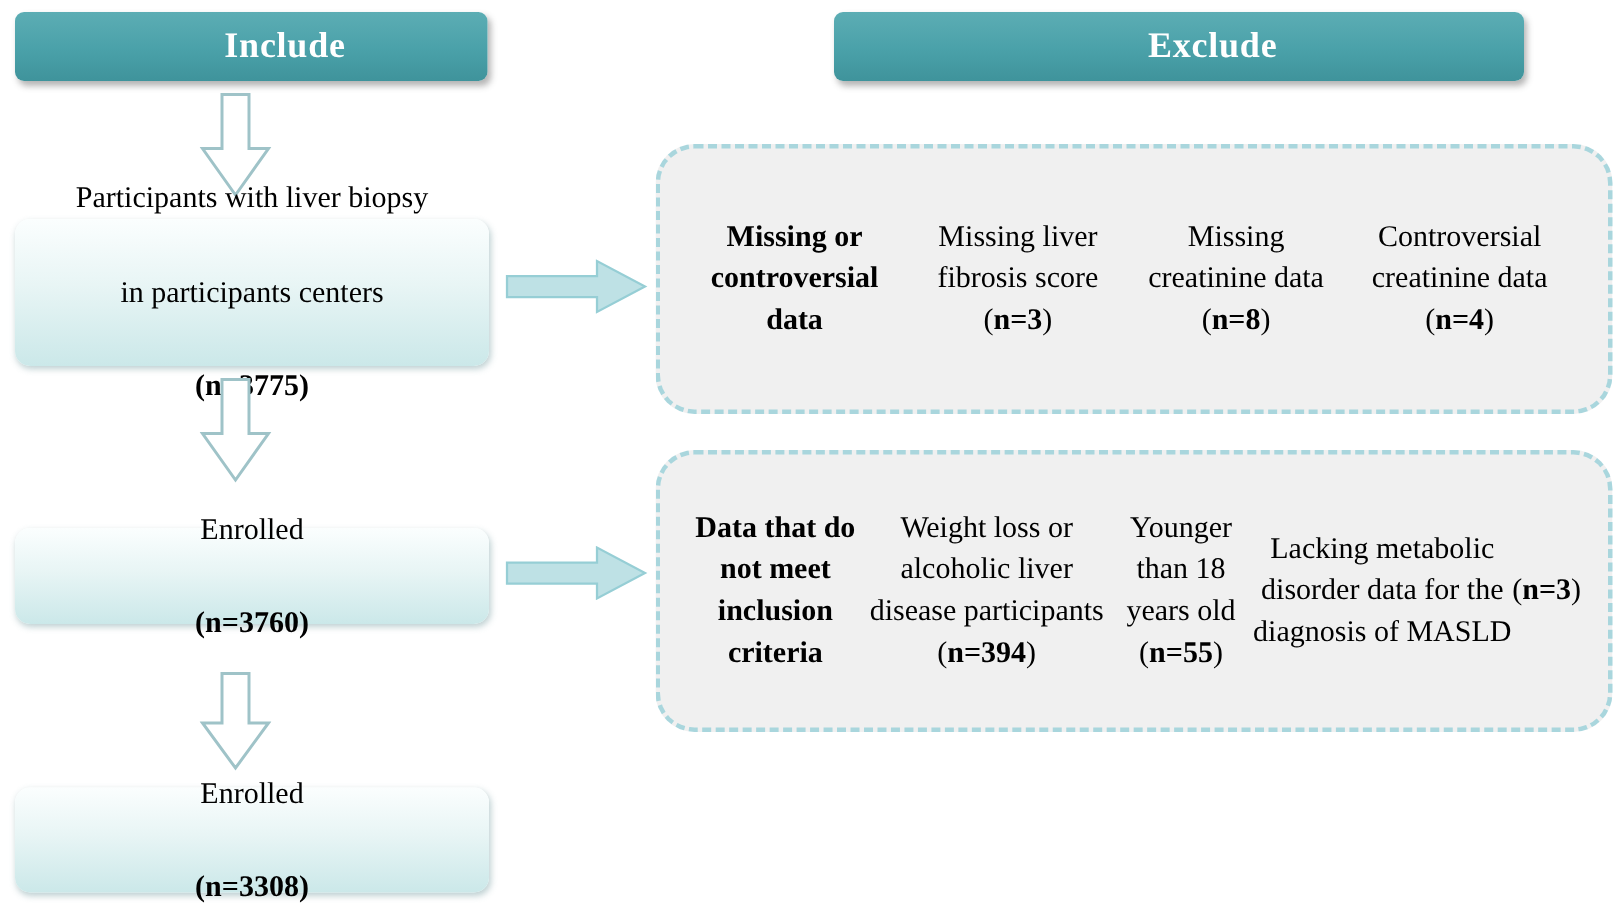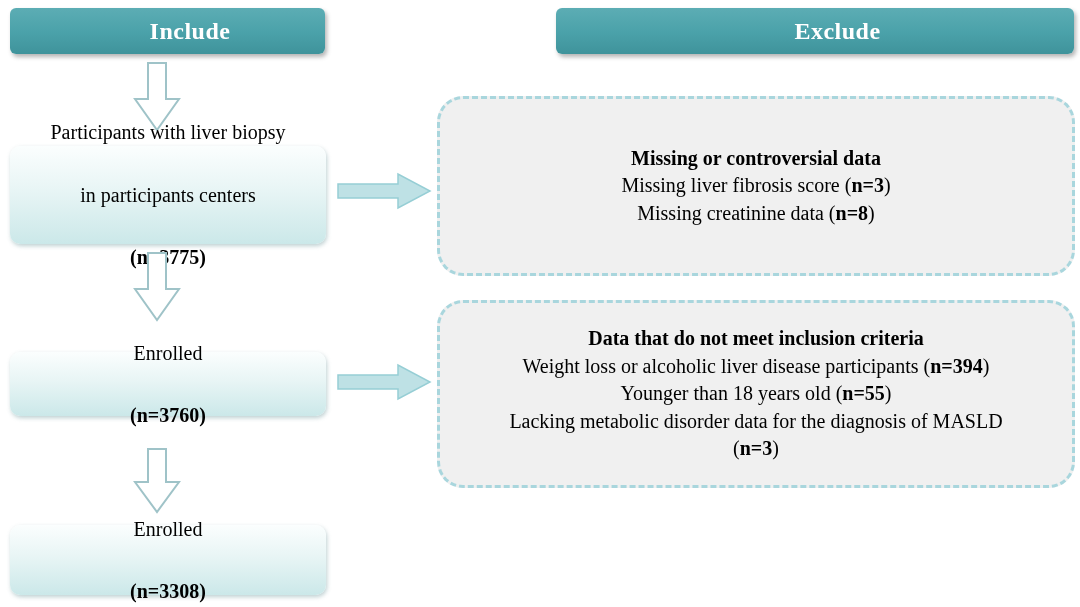--- a/index.html
+++ b/index.html
@@ -44,41 +44,41 @@
     line-height: 1.32;
     gap: 36px;
   }
   .flow-box .n { font-weight: bold; }
   .dashed-box {
     position: absolute;
     border-radius: 26px;
     background: #f0f0f0;
     border: 3px dashed #a9d6dd;
     display: flex;
-    flex-direction: column;
+    flex-direction: row;
     align-items: center;
     justify-content: center;
     font-size: 20px;
     text-align: center;
     line-height: 1.38;
     padding: 6px 18px;
   }
   .dashed-box .title { font-weight: bold; }
   .dashed-box b { font-weight: bold; }
   .arrow { position: absolute; display: block; }
 </style>
 </head>
 <body>
 
 <div class="canvas">
 
   <div class="header" style="left:10px; top:8px; width:315px;">
     <span>Include</span>
   </div>
-  <div class="header" style="left:556px; top:8px; width:518px;">
+  <div class="header" style="left:556px; top:8px; width:460px;">
     <span>Exclude</span>
   </div>
 
   <svg class="arrow" style="left:133px; top:62px;" width="48" height="70" viewBox="0 0 48 70">
     <polygon points="15,1 33,1 33,37 46,37 24,68 2,37 15,37" fill="#ffffff" stroke="#9fc3c8" stroke-width="2" stroke-linejoin="miter"></polygon>
   </svg>
 
   <div class="flow-box" style="left:10px; top:146px; width:316px; height:98px;">
     <div>Participants with liver biopsy</div>
     <div>in participants centers</div>
@@ -86,20 +86,21 @@
   </div>
 
   <svg class="arrow" style="left:336px; top:171px;" width="96" height="40" viewBox="0 0 96 40">
     <polygon points="2,13 62,13 62,3 94,20 62,37 62,27 2,27" fill="#bee1e5" stroke="#96ced5" stroke-width="1.5" stroke-linejoin="miter"></polygon>
   </svg>
 
   <div class="dashed-box" style="left:437px; top:96px; width:638px; height:180px;">
     <div class="title">Missing or controversial data</div>
     <div><span>Missing liver fibrosis score (</span><b>n=3</b><span>)</span></div>
     <div><span>Missing creatinine data (</span><b>n=8</b><span>)</span></div>
+    <div><span>Controversial creatinine data (</span><b>n=4</b><span>)</span></div>
   </div>
 
   <svg class="arrow" style="left:133px; top:252px;" width="48" height="70" viewBox="0 0 48 70">
     <polygon points="15,1 33,1 33,37 46,37 24,68 2,37 15,37" fill="#ffffff" stroke="#9fc3c8" stroke-width="2" stroke-linejoin="miter"></polygon>
   </svg>
 
   <div class="flow-box" style="left:10px; top:352px; width:316px; height:64px;">
     <div>Enrolled</div>
     <div class="n">(n=3760)</div>
   </div>

